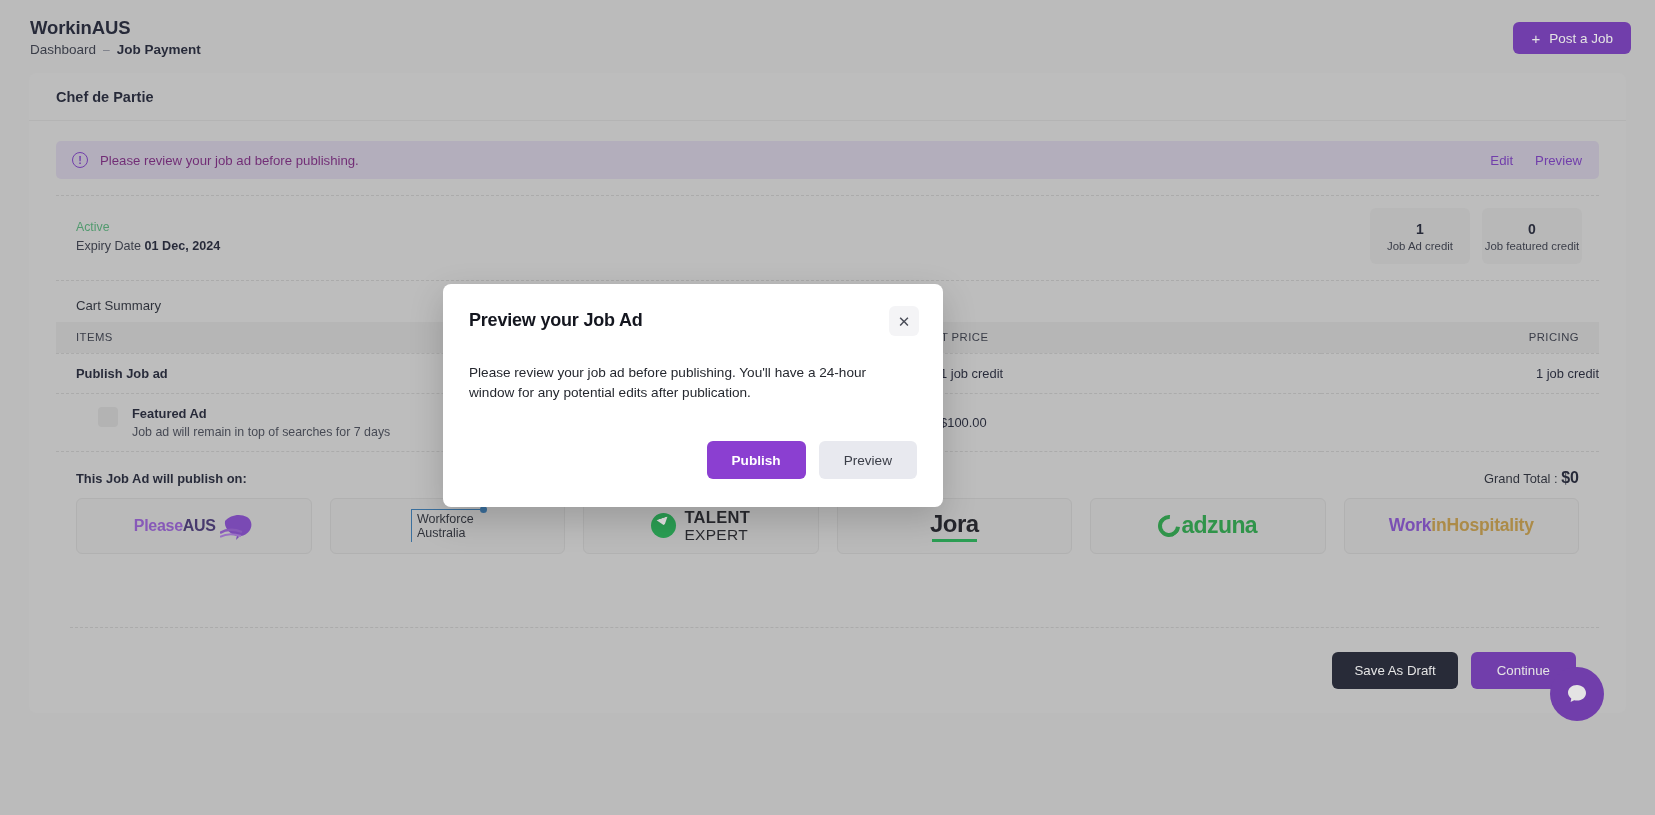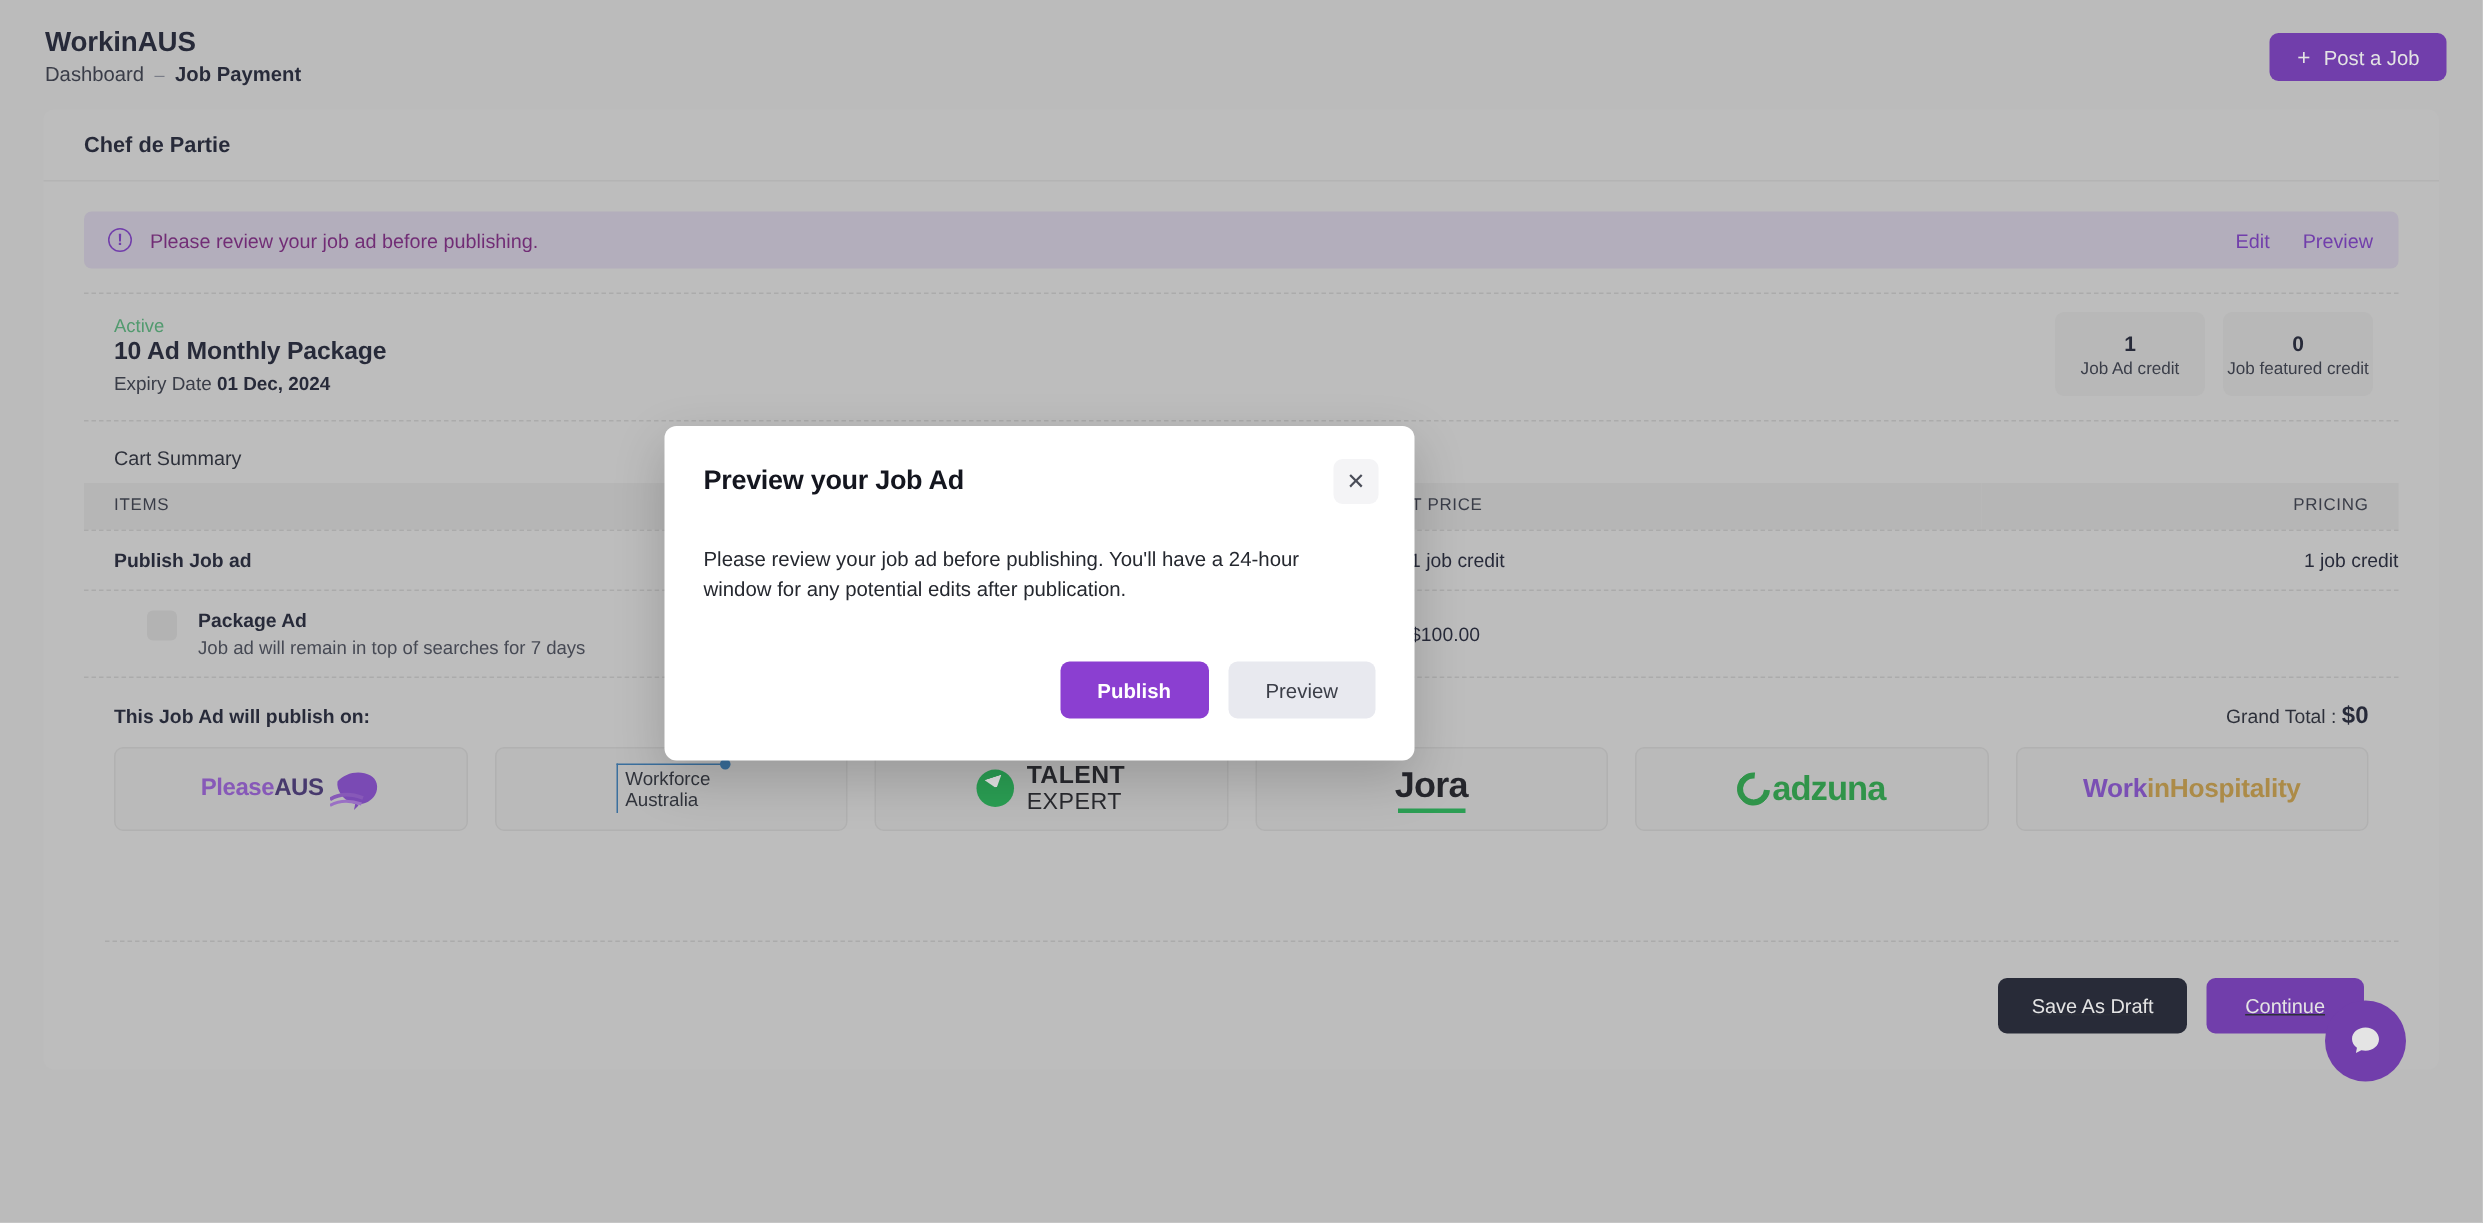--- a/index.html
+++ b/index.html
@@ -273,21 +273,20 @@
   .card-footer {
     position: absolute;
     left: 41px; right: 27px; bottom: 0;
     height: 86px;
     border-top: 1px dashed #b8b8b8;
     display: flex;
     align-items: center;
     justify-content: flex-end;
     gap: 13px;
     padding-right: 23px;
-    text-decoration: underline;
   }
   .btn-draft {
     height: 37px; padding: 0 22px;
     border: none; border-radius: 6px;
     background: #141829; color: #ffffff;
     font-size: 13.3px; font-family: "Liberation Sans", sans-serif;
     cursor: pointer;
   }
   .btn-continue {
     height: 37px; padding: 0 26px;
@@ -405,21 +404,20 @@
         <span class="alert-text">Please review your job ad before publishing.</span>
         <span class="alert-actions">
           <a>Edit</a>
           <a>Preview</a>
         </span>
       </div>
 
       <div class="package">
         <div class="pkg-left">
           <div class="pkg-status">Active</div>
-          <div class="pkg-name">10 Ad Monthly Package</div>
           <div class="pkg-expiry">
             <span>Expiry Date</span>
             <b>01 Dec, 2024</b>
           </div>
         </div>
         <div class="credits">
           <div class="credit-box">
             <span class="credit-num">1</span>
             <span class="credit-label">Job Ad credit</span>
           </div>
@@ -444,21 +442,21 @@
           <tr>
             <td class="item-main">Publish Job ad</td>
             <td class="unit-cell">1 job credit</td>
             <td class="price-cell">1 job credit</td>
           </tr>
           <tr>
             <td>
               <div class="featured-wrap">
                 <span class="checkbox"></span>
                 <span>
-                  <span class="featured-title">Package Ad</span>
+                  <span class="featured-title">Featured Ad</span>
                   <span class="featured-sub" style="display:block">Job ad will remain in top of searches for 7 days</span>
                 </span>
               </div>
             </td>
             <td class="unit-cell">$100.00</td>
             <td class="price-cell"></td>
           </tr>
         </tbody>
       </table>
 

